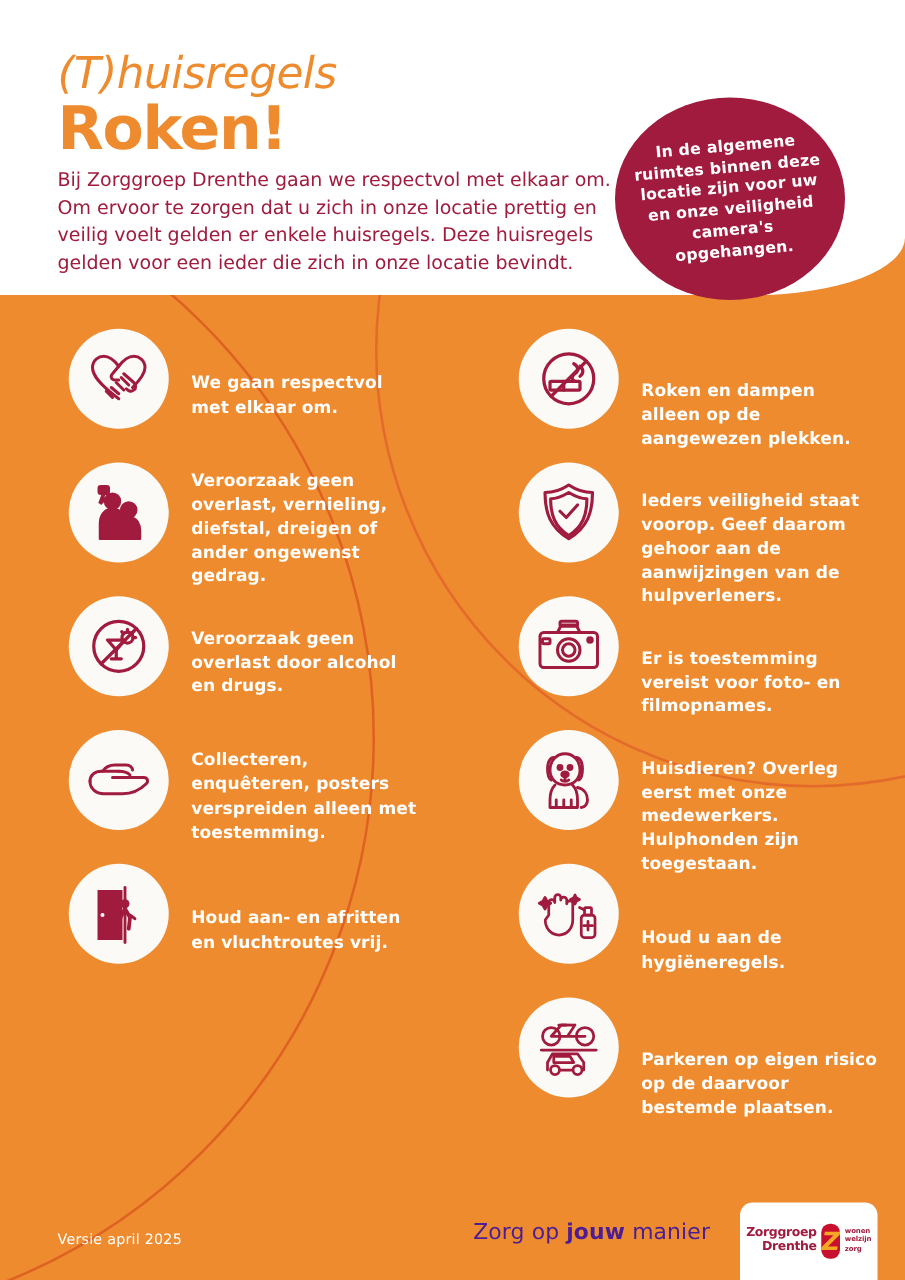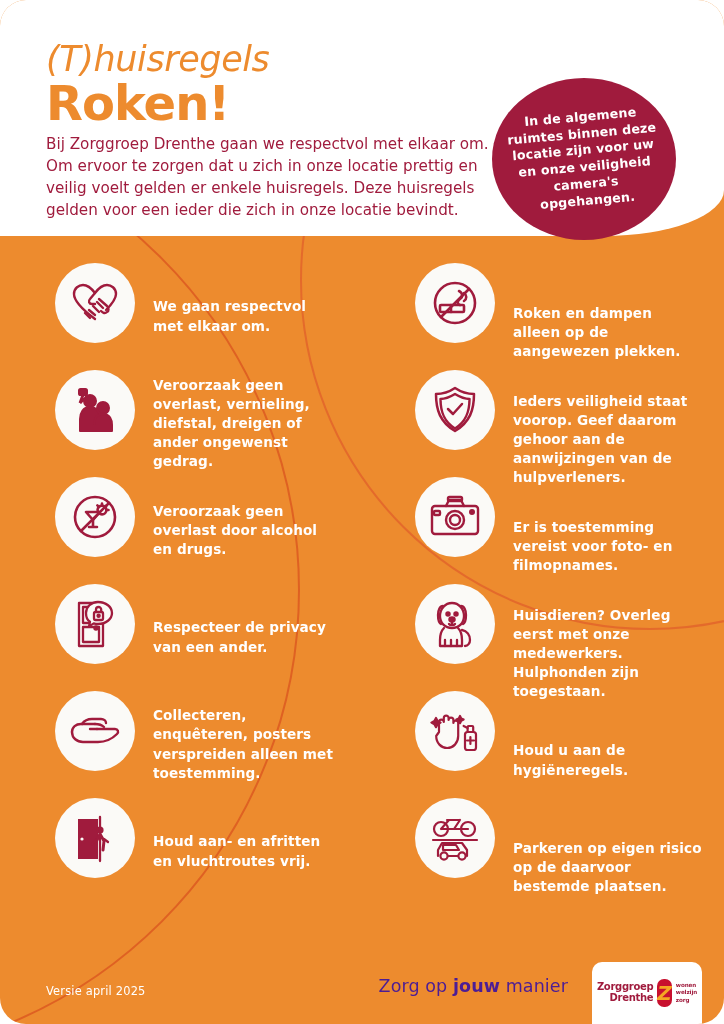--- a/index.html
+++ b/index.html
@@ -4,21 +4,20 @@
 <title>(T)huisregels Welkom!</title>
 <style>
   html,body{margin:0;padding:0;background:#ffffff;}
   *{box-sizing:border-box;}
   .poster{
     position:relative;
     width:724px;height:1024px;
     overflow:hidden;
     background:#ED8B2E;
     font-family:"DejaVu Sans","Liberation Sans",sans-serif;
-    border-radius:26px;
   }
 
   
   .arc{position:absolute;border-radius:50%;border:2px solid #E2642A;opacity:.85;}
   .arc-right{
     width:700px;height:700px;
     left:300px;top:-70px;
     border-color:#E2642A;
   }
   .arc-left{
@@ -238,35 +237,20 @@
             <line x1="12" y1="40" x2="40" y2="12"></line>
             <path d="M17 21 l14 0 l-7 8 z"></path>
             <path d="M24 29 l0 7 M20 36 l8 0"></path>
             <circle cx="33" cy="19" r="4.4"></circle>
             <path d="M33 12.5 l0 2.2 M39.5 19 l-2.2 0 M37.6 14.4 l-1.6 1.6 M28.4 14.4 l1.6 1.6"></path>
           </svg>
         </div>
         <div class="txt">Veroorzaak geen overlast door alcohol en drugs.</div>
       </div>
 
-      <div class="rule">
-        <div class="bullet">
-          <svg width="50" height="52" viewBox="0 0 50 52" fill="none" stroke="#A01B3D" stroke-width="2.3" stroke-linecap="round" stroke-linejoin="round">
-            <rect x="9" y="5" width="24" height="43"></rect>
-            <rect x="13" y="9" width="16" height="16"></rect>
-            <rect x="13" y="29" width="16" height="15"></rect>
-            <circle cx="26" cy="30" r="1.6" fill="#A01B3D"></circle>
-            <path d="M28 4 c8 0 14 5 14 11 c0 6 -6 11 -14 11 c-1.5 0 -3 -.2 -4.3 -.6 l-4.7 3 l1 -4.6 C17 22 16 18.5 16 15 c0 -6 5 -11 12 -11 z" fill="#FBFAF7"></path>
-            <rect x="24" y="14" width="9" height="8" rx="1.4"></rect>
-            <path d="M26 14 v-2.4 a2.6 2.6 0 0 1 5.2 0 V14"></path>
-            <circle cx="28.6" cy="17.8" r="1.1" fill="#A01B3D"></circle>
-          </svg>
-        </div>
-        <div class="txt">Respecteer de privacy van een ander.</div>
-      </div>
 
       <div class="rule">
         <div class="bullet">
           <svg width="54" height="42" viewBox="0 0 54 42" fill="none" stroke="#A01B3D" stroke-width="2.4" stroke-linecap="round" stroke-linejoin="round">
             <path d="M4 22 c0 -5 4 -8 9 -8 l14 0"></path>
             <path d="M4 22 c0 6 5 10 11 10 l15 0 c8 0 14 -3 19 -8 c2 -2 1 -5 -2 -5 l-18 0"></path>
             <path d="M27 14 c4 0 7 1 9 3 M29 19 l-7 0"></path>
             <path d="M14 14 c2 -3 6 -5 10 -5 l9 0 c3 0 5 2 5 4"></path>
           </svg>
         </div>

